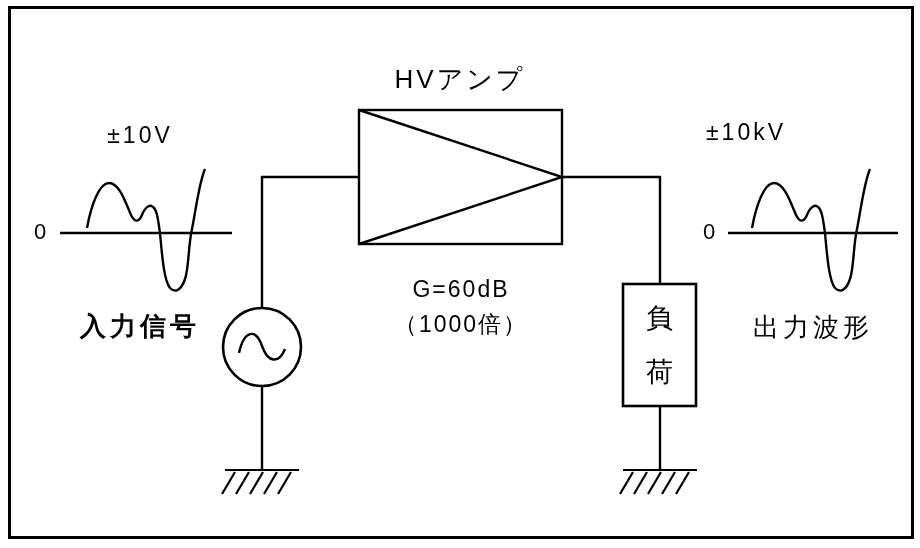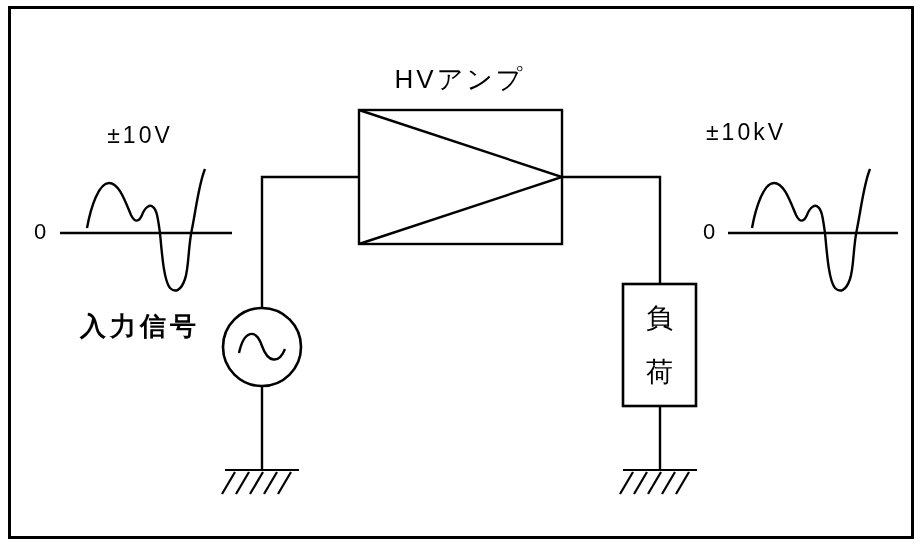--- a/index.html
+++ b/index.html
@@ -123,30 +123,35 @@
       <path d="M633,472 L620,494"></path>
       <path d="M647,472 L634,494"></path>
       <path d="M661,472 L648,494"></path>
       <path d="M675,472 L662,494"></path>
       <path d="M689,472 L676,494"></path>
     </g>
   </svg>
 
   <div class="lbl amp-title" style="left:460px; top:79px;">HVアンプ</div>
 
+  <div class="lbl gain" style="left:461px; top:307px;">
+    <div>G=60dB</div>
+    <div>（1000倍）</div>
+  </div>
 
   <div class="lbl amplitude" style="left:140px; top:135px;">±10V</div>
 
   <div class="lbl zero" style="left:40px; top:232px;">0</div>
 
   <div class="lbl caption" style="left:140px; top:326px;font-weight:bold;">入力信号</div>
 
   <div class="lbl amplitude" style="left:746px; top:132px;">±10kV</div>
 
   <div class="lbl zero" style="left:709px; top:232px;">0</div>
 
+  <div class="lbl caption" style="left:813px; top:327px;">出力波形</div>
 
   <div class="load-text">
     <span>負</span>
     <span>荷</span>
   </div>
 
 </div>
 
 </body></html>

